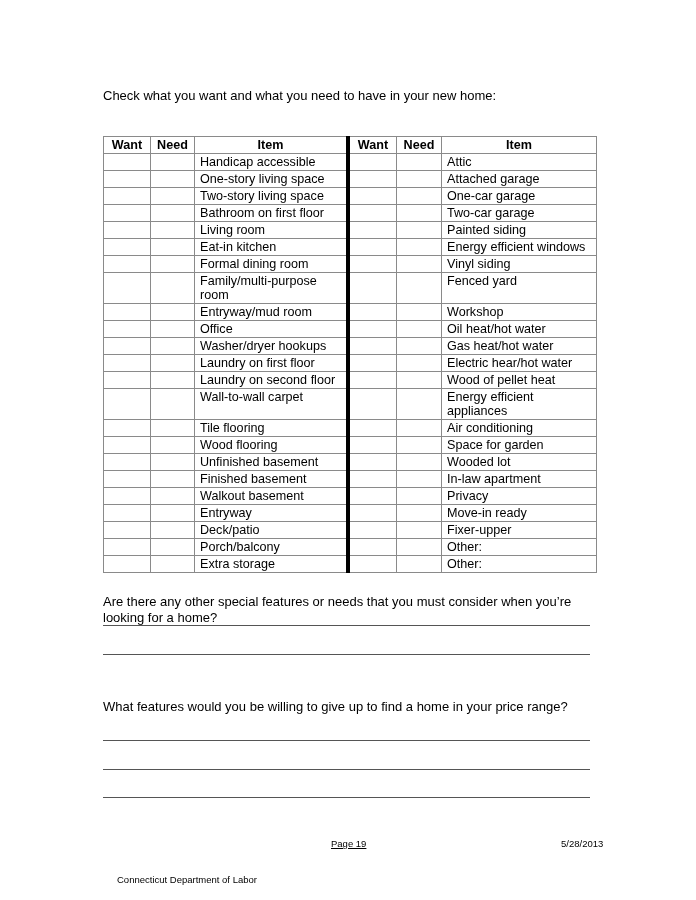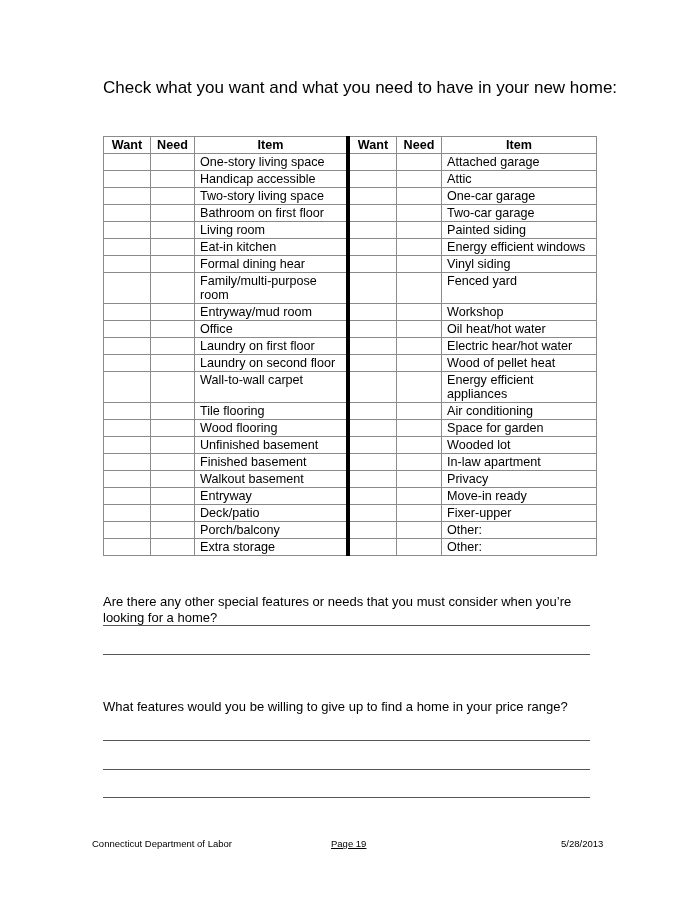--- a/index.html
+++ b/index.html
@@ -1,18 +1,18 @@
 <!DOCTYPE html>
 <html><head>
 <meta charset="utf-8">
 <style>
   html, body { margin: 0; padding: 0; background: #ffffff; }
   body { width: 696px; height: 900px; position: relative; overflow: hidden;
          font-family: "Liberation Sans", sans-serif; color: #000; }
-  .intro { position: absolute; left: 103px; top: 78px; font-size: 17px; }
+  .intro { position: absolute; left: 103px; top: 88px; font-size: 13px; }
   table.checklist { position: absolute; left: 103px; top: 136px; border-collapse: collapse;
          font-size: 12.6px; line-height: 14px; }
   table.checklist th, table.checklist td { border: 1px solid #8a8a8a; padding: 1px 5px 1px 5px;
          vertical-align: top; }
   table.checklist th { font-weight: bold; text-align: center; height: 14px; }
   table.checklist td { height: 14px; }
   table.checklist td.tall { height: 28px; }
   .c-want { width: 36px; } .c-need { width: 33px; } .c-item { width: 141px; }
   .c-want2 { width: 36px; } .c-need2 { width: 34px; } .c-item2 { width: 144px; }
   .divider { border-left: 4px solid #000 !important; }
@@ -33,36 +33,36 @@
       <th class="c-item">Item</th>
       <th class="c-want2 divider">Want</th>
       <th class="c-need2">Need</th>
       <th class="c-item2">Item</th>
     </tr>
   </thead>
   <tbody id="tbody">
       <tr>
         <td class=""></td>
         <td class=""></td>
+        <td class="">Handicap accessible</td>
+        <td class="divider"></td>
+        <td class=""></td>
+        <td class="">Attic</td>
+      </tr>
+      <tr>
+        <td class=""></td>
+        <td class=""></td>
         <td class="">One-story living space</td>
         <td class="divider"></td>
         <td class=""></td>
         <td class="">Attached garage</td>
       </tr>
       <tr>
         <td class=""></td>
         <td class=""></td>
-        <td class="">Handicap accessible</td>
-        <td class="divider"></td>
-        <td class=""></td>
-        <td class="">Attic</td>
-      </tr>
-      <tr>
-        <td class=""></td>
-        <td class=""></td>
         <td class="">Two-story living space</td>
         <td class="divider"></td>
         <td class=""></td>
         <td class="">One-car garage</td>
       </tr>
       <tr>
         <td class=""></td>
         <td class=""></td>
         <td class="">Bathroom on first floor</td>
         <td class="divider"></td>
@@ -81,21 +81,21 @@
         <td class=""></td>
         <td class=""></td>
         <td class="">Eat-in kitchen</td>
         <td class="divider"></td>
         <td class=""></td>
         <td class="">Energy efficient windows</td>
       </tr>
       <tr>
         <td class=""></td>
         <td class=""></td>
-        <td class="">Formal dining hear</td>
+        <td class="">Formal dining room</td>
         <td class="divider"></td>
         <td class=""></td>
         <td class="">Vinyl siding</td>
       </tr>
       <tr>
         <td class="tall"></td>
         <td class="tall"></td>
         <td class="tall">Family/multi-purpose room</td>
         <td class="tall divider"></td>
         <td class="tall"></td>
@@ -109,20 +109,28 @@
         <td class=""></td>
         <td class="">Workshop</td>
       </tr>
       <tr>
         <td class=""></td>
         <td class=""></td>
         <td class="">Office</td>
         <td class="divider"></td>
         <td class=""></td>
         <td class="">Oil heat/hot water</td>
+      </tr>
+      <tr>
+        <td class=""></td>
+        <td class=""></td>
+        <td class="">Washer/dryer hookups</td>
+        <td class="divider"></td>
+        <td class=""></td>
+        <td class="">Gas heat/hot water</td>
       </tr>
       <tr>
         <td class=""></td>
         <td class=""></td>
         <td class="">Laundry on first floor</td>
         <td class="divider"></td>
         <td class=""></td>
         <td class="">Electric hear/hot water</td>
       </tr>
       <tr>
@@ -218,15 +226,15 @@
 
 <div class="q" style="top:594px;">Are there any other special features or needs that you must consider when you’re looking for a home?</div>
 <div class="line" style="top:625px;"></div>
 <div class="line" style="top:654px;"></div>
 
 <div class="q" style="top:699px;">What features would you be willing to give up to find a home in your price range?</div>
 <div class="line" style="top:740px;"></div>
 <div class="line" style="top:769px;"></div>
 <div class="line" style="top:797px;"></div>
 
-<div class="footer" style="left:92px;">Connecticut Department of Labor</div>
+<div class="footer" style="left:117px;margin-top:36px;">Connecticut Department of Labor</div>
 <div class="footer" style="left:331px;text-decoration:underline;">Page 19</div>
 <div class="footer" style="left:543px;padding-left:18px;">5/28/2013</div>
 
 </body></html>

